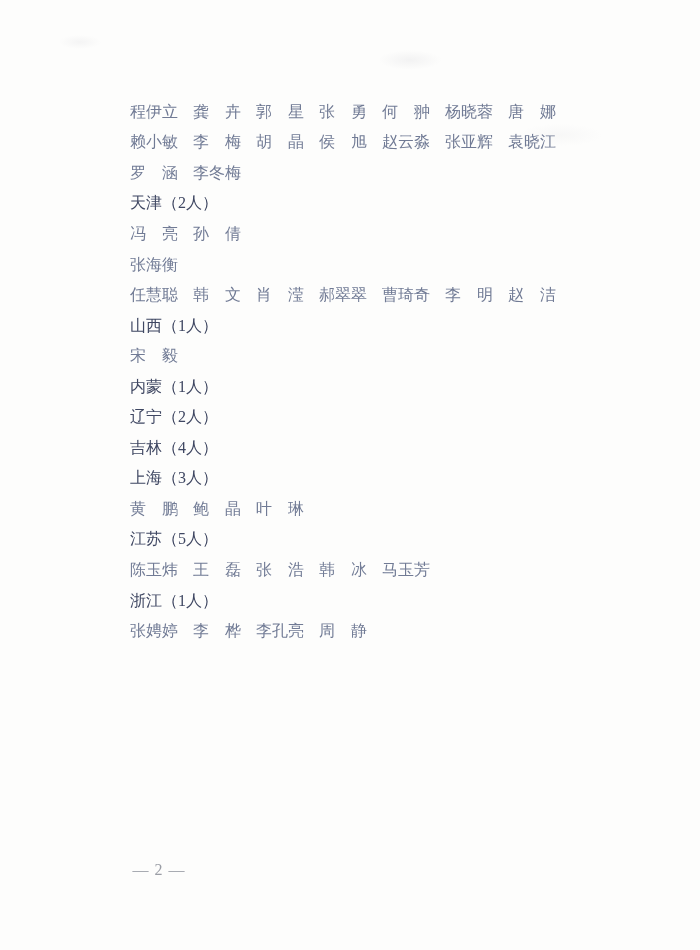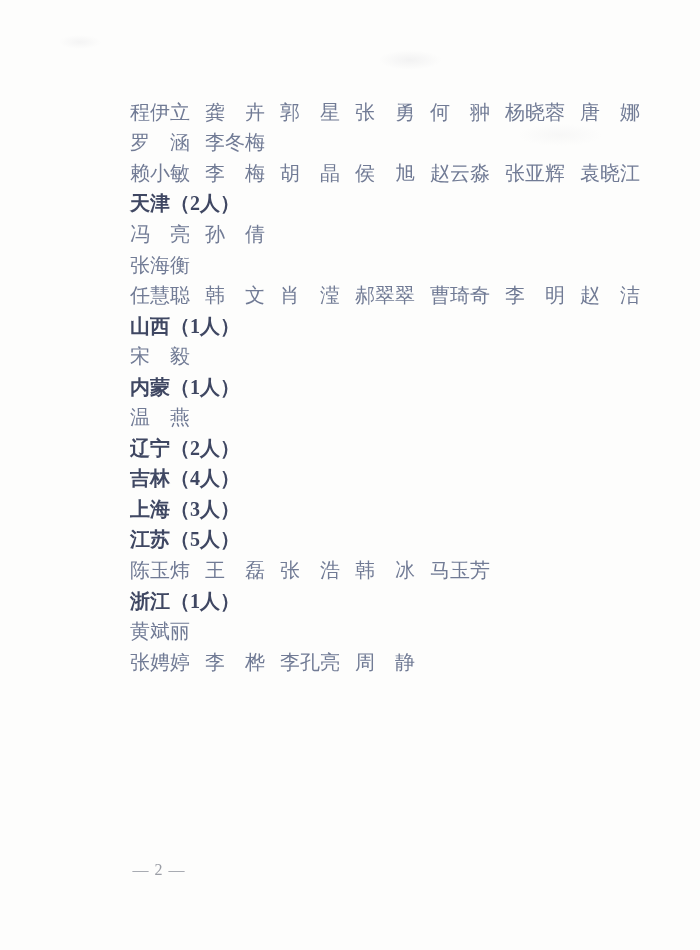--- a/index.html
+++ b/index.html
@@ -23,26 +23,26 @@
     position: absolute;
     left: 130px;
     top: 97px;
     width: 480px;
   }
   .row {
     height: 30.55px;
     display: flex;
     align-items: center;
     gap: 15px;
-    font-size: 20px;
+    font-size: 16px;
     color: var(--name-color, #707a94);
     white-space: pre;
   }
   .row.heading {
-    font-weight: 700;
+    font-weight: 400;
     color: var(--heading-color, #414a63);
   }
   .name { display: inline-block; }
   .page-number {
     position: absolute;
     left: 128px;
     top: 861px;
     width: 62px;
     text-align: center;
     font-size: 16px;
@@ -50,33 +50,32 @@
     letter-spacing: 1px;
     white-space: pre;
   }
 </style>
 </head>
 <body>
 
 <div class="sheet" style="background-color: rgb(253, 253, 252);">
   <div class="content" id="content">
       <div class="row"><span class="name">程伊立</span><span class="name">龚　卉</span><span class="name">郭　星</span><span class="name">张　勇</span><span class="name">何　翀</span><span class="name">杨晓蓉</span><span class="name">唐　娜</span></div>
+      <div class="row"><span class="name">赖小敏</span><span class="name">李　梅</span><span class="name">胡　晶</span><span class="name">侯　旭</span><span class="name">赵云淼</span><span class="name">张亚辉</span><span class="name">袁晓江</span></div>
       <div class="row"><span class="name">罗　涵</span><span class="name">李冬梅</span></div>
-      <div class="row"><span class="name">赖小敏</span><span class="name">李　梅</span><span class="name">胡　晶</span><span class="name">侯　旭</span><span class="name">赵云淼</span><span class="name">张亚辉</span><span class="name">袁晓江</span></div>
       <div class="row heading">天津（2人）</div>
       <div class="row"><span class="name">冯　亮</span><span class="name">孙　倩</span></div>
       <div class="row"><span class="name">张海衡</span></div>
       <div class="row"><span class="name">任慧聪</span><span class="name">韩　文</span><span class="name">肖　滢</span><span class="name">郝翠翠</span><span class="name">曹琦奇</span><span class="name">李　明</span><span class="name">赵　洁</span></div>
       <div class="row heading">山西（1人）</div>
       <div class="row"><span class="name">宋　毅</span></div>
       <div class="row heading">内蒙（1人）</div>
-      <div class="row"><span class="name">温　燕</span></div>
       <div class="row heading">辽宁（2人）</div>
       <div class="row heading">吉林（4人）</div>
       <div class="row heading">上海（3人）</div>
+      <div class="row"><span class="name">黄　鹏</span><span class="name">鲍　晶</span><span class="name">叶　琳</span></div>
       <div class="row heading">江苏（5人）</div>
       <div class="row"><span class="name">陈玉炜</span><span class="name">王　磊</span><span class="name">张　浩</span><span class="name">韩　冰</span><span class="name">马玉芳</span></div>
       <div class="row heading">浙江（1人）</div>
-      <div class="row"><span class="name">黄斌丽</span></div>
       <div class="row"><span class="name">张娉婷</span><span class="name">李　桦</span><span class="name">李孔亮</span><span class="name">周　静</span></div>
     </div>
   <div class="page-number">— 2 —</div>
 </div>
 
 </body></html>

